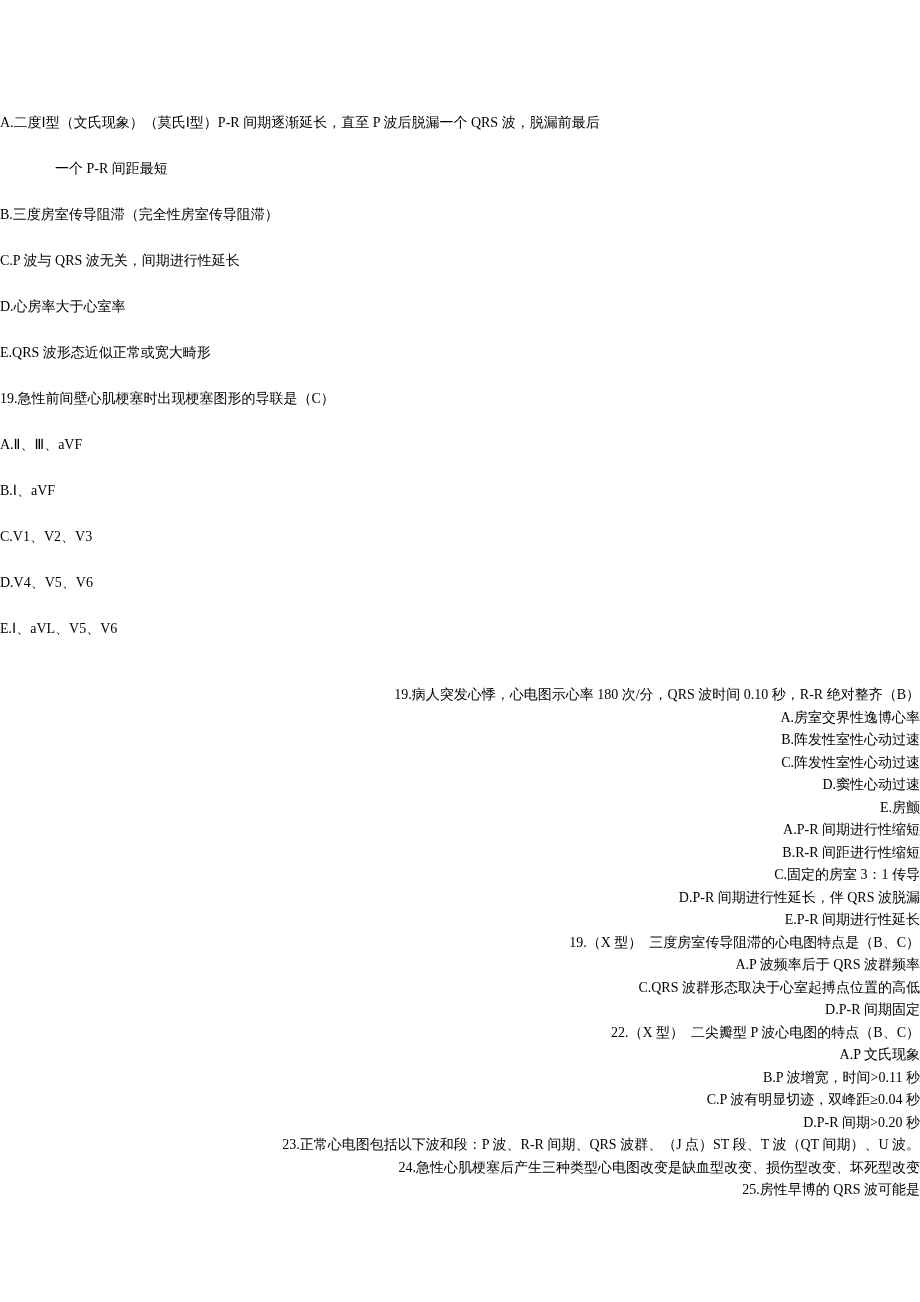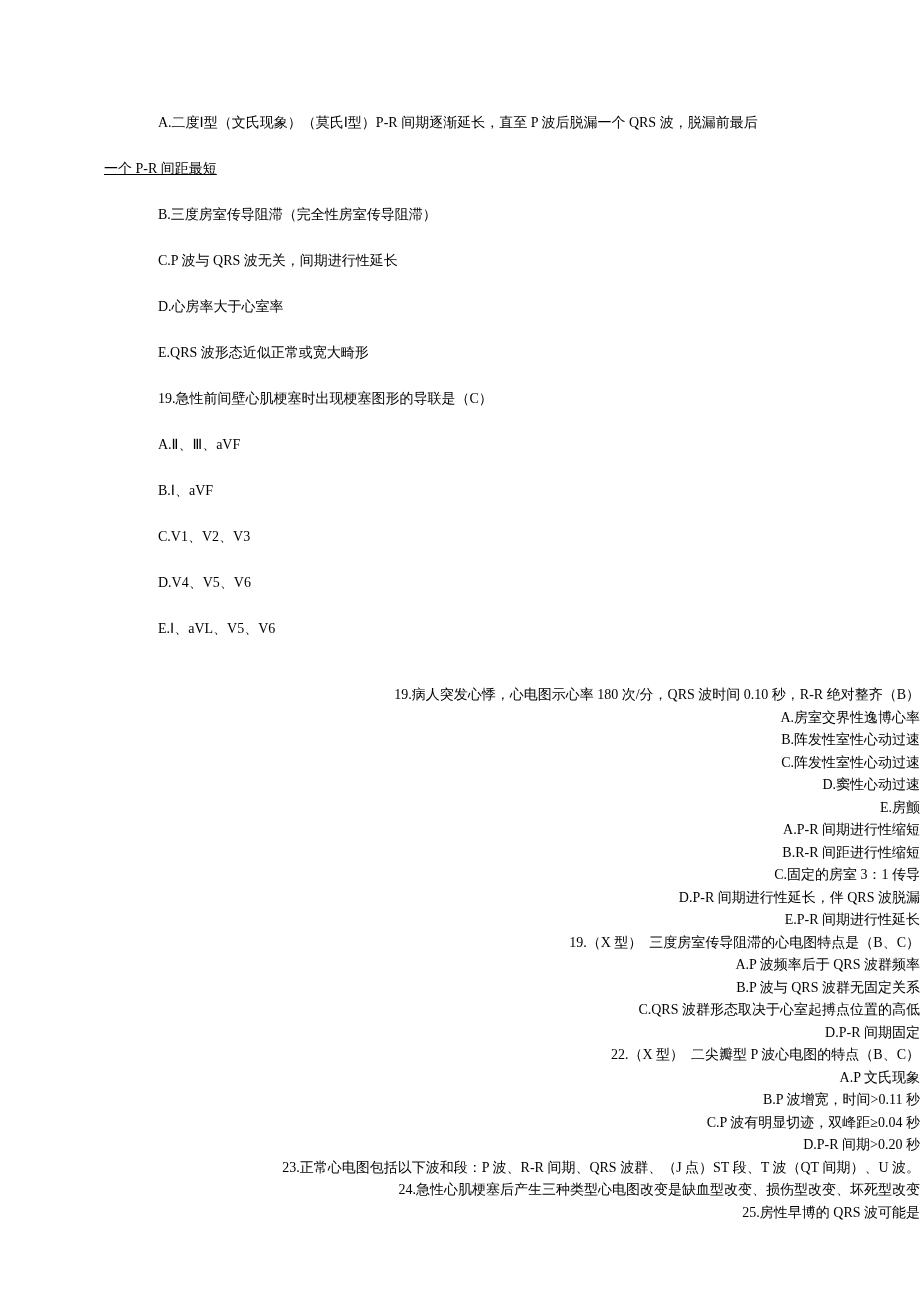--- a/index.html
+++ b/index.html
@@ -13,25 +13,23 @@
     background: #ffffff;
     box-sizing: border-box;
     padding: 116px 0 60px 0;
     font-family: "SimSun", "NSimSun", "Songti SC", serif;
     font-size: 14px;
     color: #000000;
     line-height: 1.0;
   }
   .line {
     white-space: pre;
-    padding-left: 158px;
   }
   .line.flush {
-    padding-left: 104px;
-    text-decoration: underline;
+    padding-left: 55px;
   }
   .group-spaced .line { margin-bottom: 32px; }
   .group-tight  .line { margin-bottom: 8.5px; text-align: right; }
   .gap-between { height: 20px; }
 </style>
 </head>
 <body>
 
 <div class="page">
 
@@ -59,21 +57,20 @@
     <div class="line">C.阵发性室性心动过速</div>
     <div class="line">D.窦性心动过速</div>
     <div class="line">E.房颤</div>
     <div class="line">A.P-R 间期进行性缩短</div>
     <div class="line">B.R-R 间距进行性缩短</div>
     <div class="line">C.固定的房室 3：1 传导</div>
     <div class="line">D.P-R 间期进行性延长，伴 QRS 波脱漏</div>
     <div class="line">E.P-R 间期进行性延长</div>
     <div class="line">19.（X 型）  三度房室传导阻滞的心电图特点是（B、C）</div>
     <div class="line">A.P 波频率后于 QRS 波群频率</div>
-    <div class="line">B.P 波与 QRS 波群无固定关系</div>
     <div class="line">C.QRS 波群形态取决于心室起搏点位置的高低</div>
     <div class="line">D.P-R 间期固定</div>
     <div class="line">22.（X 型）  二尖瓣型 P 波心电图的特点（B、C）</div>
     <div class="line">A.P 文氏现象</div>
     <div class="line">B.P 波增宽，时间&gt;0.11 秒</div>
     <div class="line">C.P 波有明显切迹，双峰距≥0.04 秒</div>
     <div class="line">D.P-R 间期&gt;0.20 秒</div>
     <div class="line">23.正常心电图包括以下波和段：P 波、R-R 间期、QRS 波群、（J 点）ST 段、T 波（QT 间期）、U 波。</div>
     <div class="line">24.急性心肌梗塞后产生三种类型心电图改变是缺血型改变、损伤型改变、坏死型改变</div>
     <div class="line">25.房性早博的 QRS 波可能是</div>

